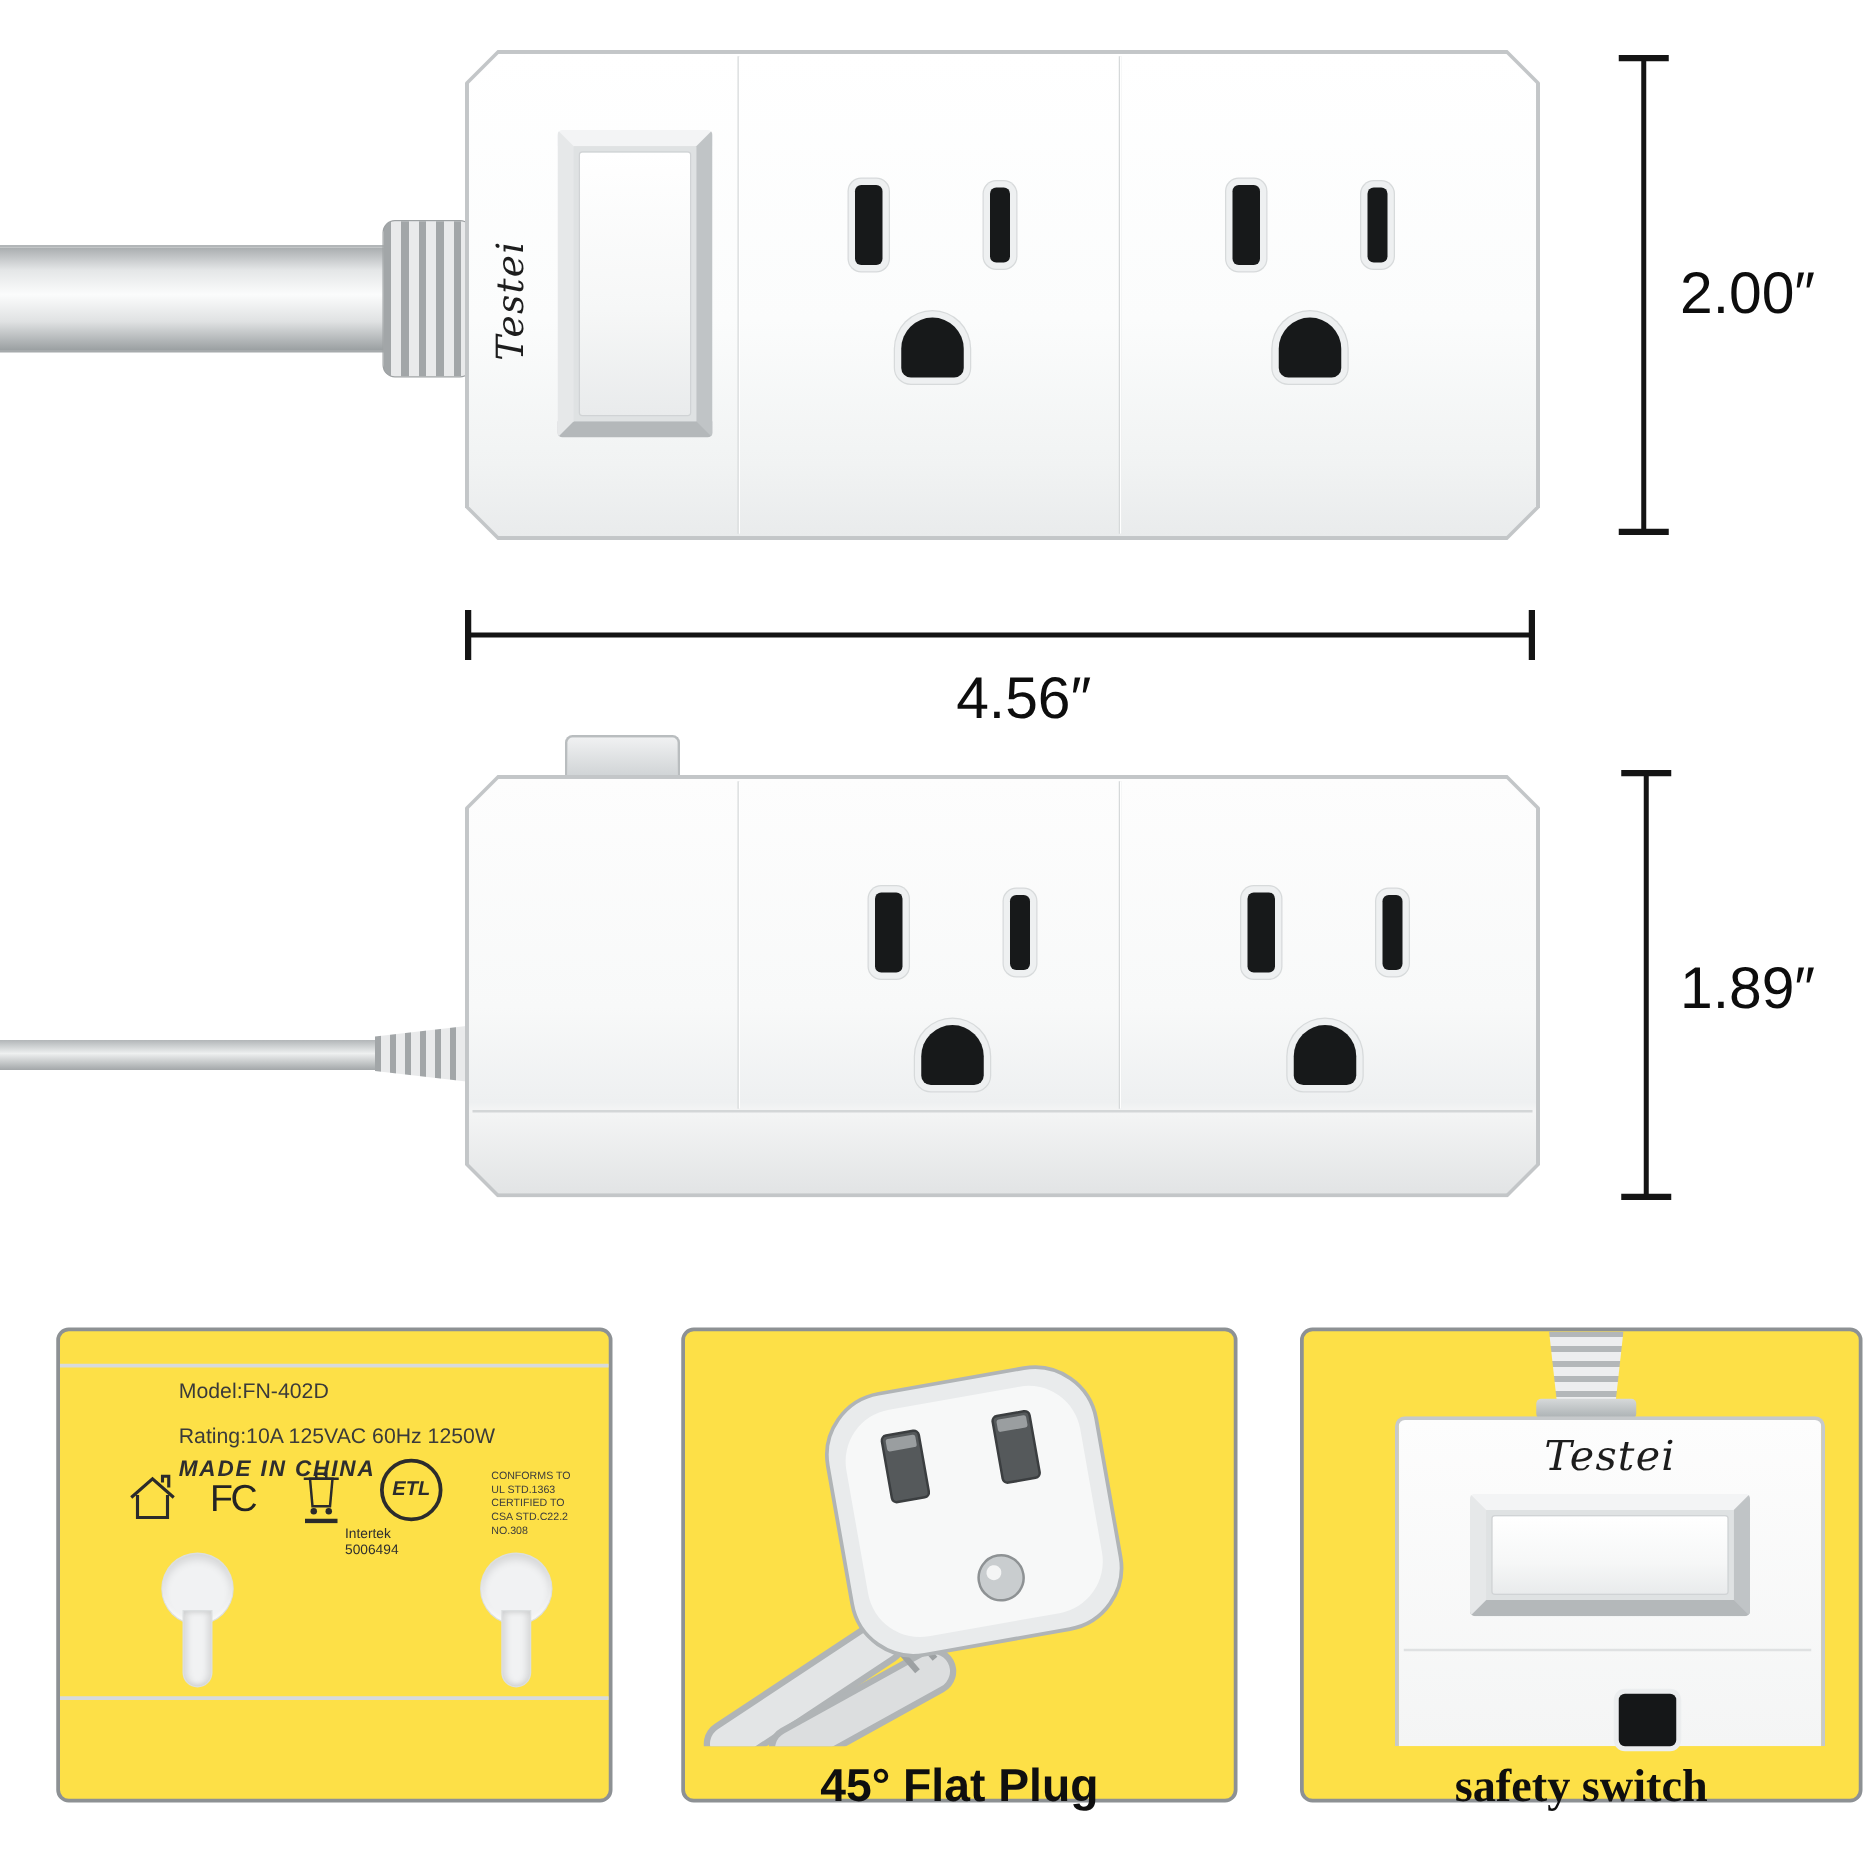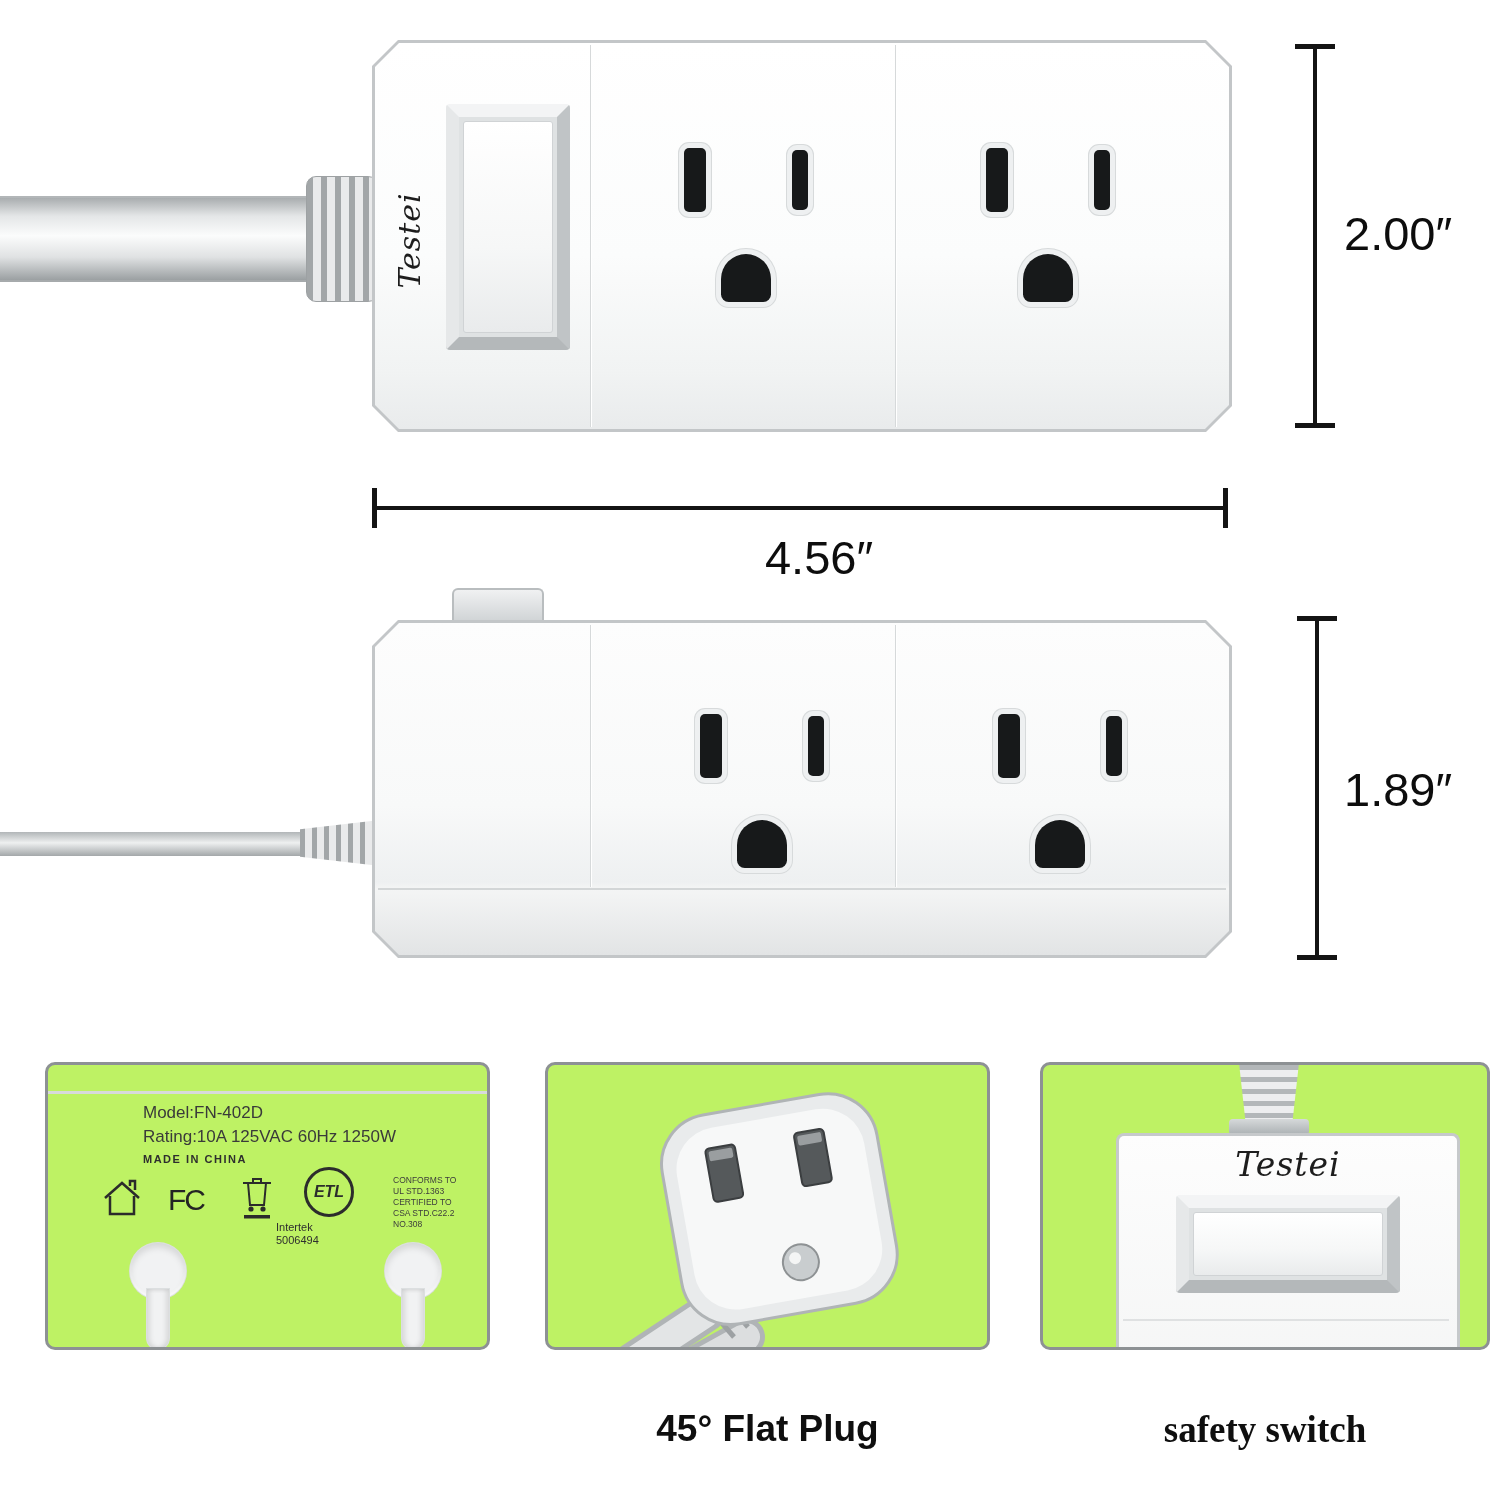--- a/index.html
+++ b/index.html
@@ -60,30 +60,30 @@
   
   .vdim { position:absolute; width:40px; }
   .vdim .vline { position:absolute; left:18px; top:2px; bottom:2px; width:4px; background:#141414; }
   .dim-cap-h { position:absolute; left:0; width:40px; height:5px; background:#141414; }
   .hdim { position:absolute; height:40px; }
   .hdim .hline { position:absolute; top:18px; left:2px; right:2px; height:4px; background:#141414; }
   .dim-cap-v { position:absolute; top:0; width:5px; height:40px; background:#141414; }
   .dim-label { position:absolute; font-size:47px; color:#0d0d0d; }
 
   
-  .feature-box { position:absolute; width:445px; height:288px; border:3px solid #8d9194;
-    border-radius:10px; background:#bef264; overflow:hidden; }
+  .feature-box { position:absolute; width:445px; height:380px; border:3px solid #8d9194;
+    border-radius:10px; background:#fde047; overflow:hidden; }
   .feature-label { position:absolute; top:1408px; font-size:37px; font-weight:600; color:#0f0f0f; text-align:center; }
 
   
   .panel-line { position:absolute; left:0; right:0; height:3px; background:#d7dadb; }
   .panel-text { position:absolute; left:95px; top:38px; color:#3a3a3a; }
   .panel-model { font-size:17px; }
-  .panel-rating { font-size:17px; margin-top:4px; }
-  .panel-origin { font-size:11px; font-weight:600; letter-spacing:1.5px; margin-top:6px; color:#2e2e2e; }
+  .panel-rating { font-size:17px; margin-top:16px; }
+  .panel-origin { font-size:18px; font-weight:600; letter-spacing:1.5px; margin-top:6px; color:#2e2e2e;font-style:italic; }
   .cert-icon { position:absolute; }
   .fcc-text { font-size:30px; font-weight:400; color:#242424; letter-spacing:-2px; }
   .etl-circle { width:50px; height:50px; border:3px solid #2c2c2c; border-radius:50%;
     display:flex; align-items:center; justify-content:center; }
   .etl-circle span { font-size:16px; font-weight:700; font-style:italic; color:#2c2c2c; }
   .etl-caption { position:absolute; width:90px; text-align:left; font-size:11px; color:#2e2e2e; }
   .conforms { position:absolute; width:100px; font-size:8.5px; line-height:1.3; color:#3c3c3c; }
   .keyhole { position:absolute; width:56px; height:108px; }
   .kh-circle { position:absolute; top:0; left:0; width:56px; height:56px; border-radius:50%; background:#f1f2f3;
     box-shadow:0 0 0 1px #dcdfe0, inset 0 4px 7px rgba(0,0,0,0.12), inset 0 -2px 3px rgba(255,255,255,0.9); }

